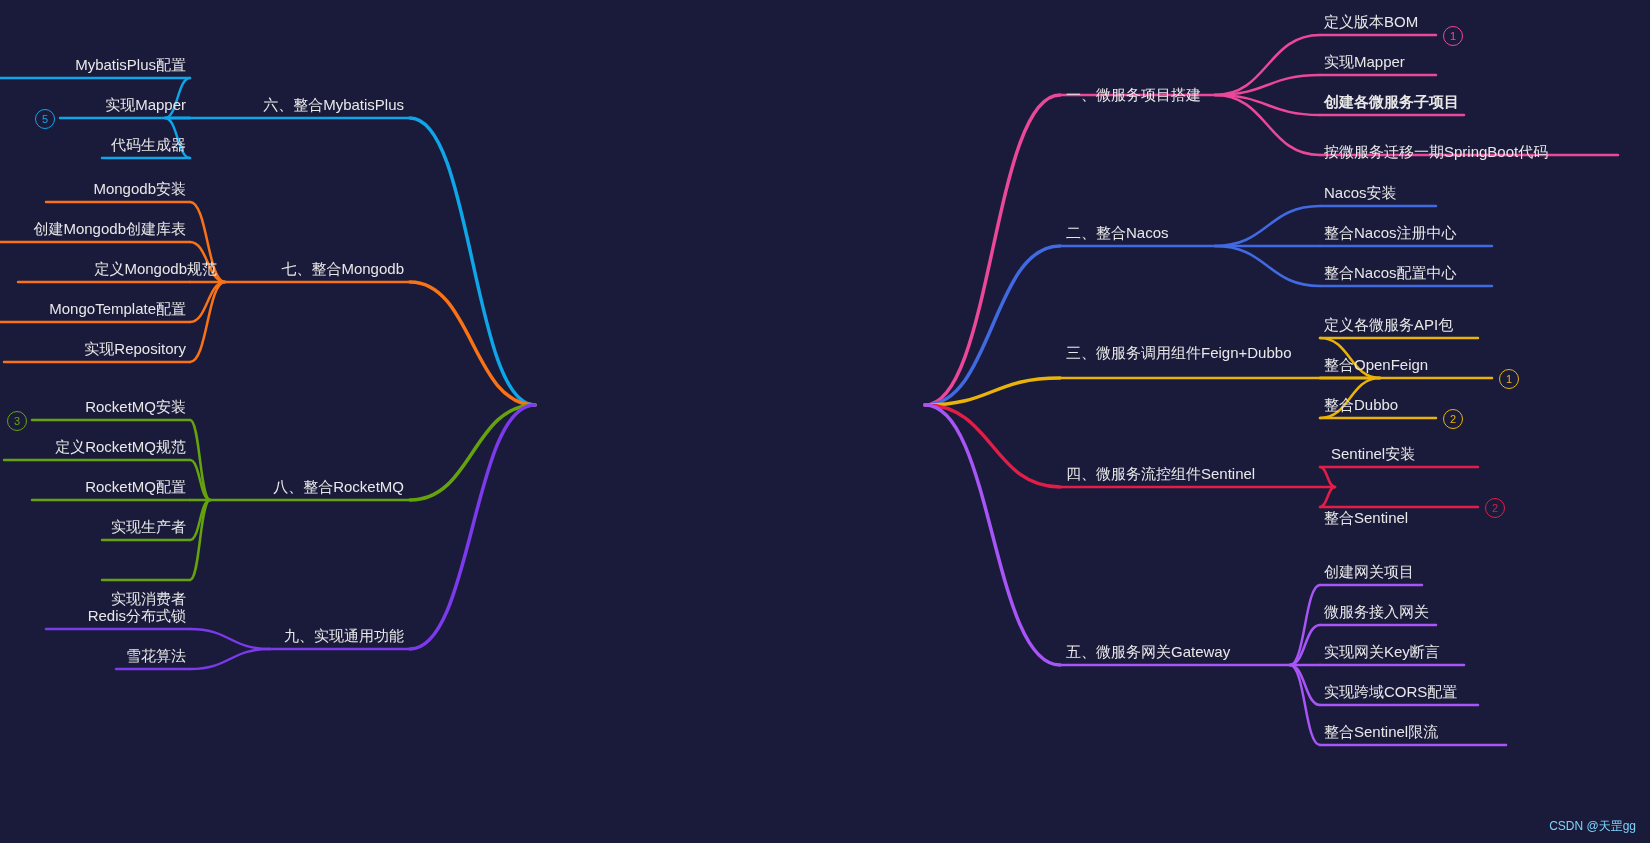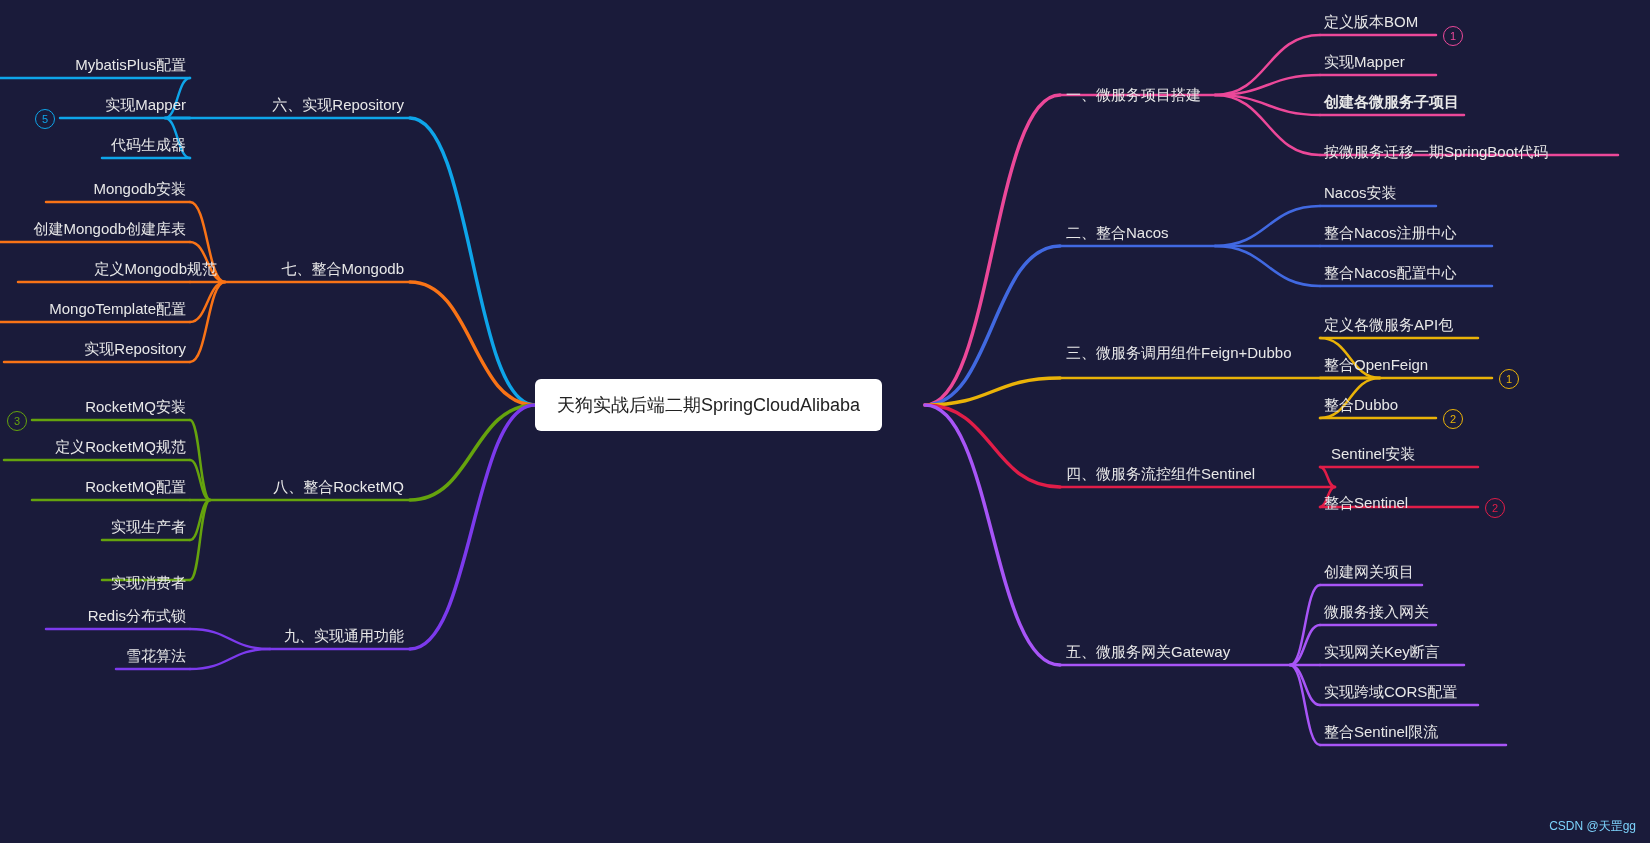--- a/index.html
+++ b/index.html
@@ -90,62 +90,61 @@
       <line x1="190" y1="540" x2="102" y2="540" stroke="#65a30d" stroke-width="2.5" stroke-linecap="round"></line>
       <path d="M 210 500 C 200 500 200 580 190 580" fill="none" stroke="#65a30d" stroke-width="2.5" stroke-linecap="round"></path>
       <line x1="190" y1="580" x2="102" y2="580" stroke="#65a30d" stroke-width="2.5" stroke-linecap="round"></line>
       <path d="M 535 405 C 472.5 405 472.5 649 410 649" fill="none" stroke="#7c3aed" stroke-width="3.5" stroke-linecap="round"></path>
       <line x1="410" y1="649" x2="270" y2="649" stroke="#7c3aed" stroke-width="2.5" stroke-linecap="round"></line>
       <path d="M 270 649 C 230 649 230 629 190 629" fill="none" stroke="#7c3aed" stroke-width="2.5" stroke-linecap="round"></path>
       <line x1="190" y1="629" x2="46" y2="629" stroke="#7c3aed" stroke-width="2.5" stroke-linecap="round"></line>
       <path d="M 270 649 C 230 649 230 669 190 669" fill="none" stroke="#7c3aed" stroke-width="2.5" stroke-linecap="round"></path>
       <line x1="190" y1="669" x2="116" y2="669" stroke="#7c3aed" stroke-width="2.5" stroke-linecap="round"></line>
     </svg>
-  <div class="center-node" id="center" style="left: 535px; top: 379px;">天狗实战后端二期SpringCloudAlibaba</div>
   <div class="watermark">CSDN @天罡gg</div>
 <div class="node" style="top: 86px; left: 1066px;">一、微服务项目搭建</div>
     <div class="node" style="top: 13px; left: 1324px;">定义版本BOM</div>
     <div class="badge" style="left: 1443px; top: 26px; border-color: rgb(236, 72, 153); color: rgb(236, 72, 153);">1</div>
     <div class="node" style="top: 53px; left: 1324px;">实现Mapper</div>
     <div class="node" style="top: 93px; left: 1324px; font-weight: bold;">创建各微服务子项目</div>
     <div class="node" style="top: 143px; left: 1324px;">按微服务迁移一期SpringBoot代码</div>
     <div class="node" style="top: 224px; left: 1066px;">二、整合Nacos</div>
     <div class="node" style="top: 184px; left: 1324px;">Nacos安装</div>
     <div class="node" style="top: 224px; left: 1324px;">整合Nacos注册中心</div>
     <div class="node" style="top: 264px; left: 1324px;">整合Nacos配置中心</div>
     <div class="node" style="top: 344px; left: 1066px;">三、微服务调用组件Feign+Dubbo</div>
     <div class="node" style="top: 316px; left: 1324px; text-align: right;">定义各微服务API包</div>
     <div class="node" style="top: 356px; left: 1324px;">整合OpenFeign</div>
     <div class="badge" style="left: 1499px; top: 369px; border-color: rgb(234, 179, 8); color: rgb(234, 179, 8);">1</div>
     <div class="node" style="top: 396px; left: 1324px;">整合Dubbo</div>
     <div class="badge" style="left: 1443px; top: 409px; border-color: rgb(234, 179, 8); color: rgb(234, 179, 8);">2</div>
     <div class="node" style="top: 465px; left: 1066px;">四、微服务流控组件Sentinel</div>
     <div class="node" style="top: 445px; left: 1331px;">Sentinel安装</div>
-    <div class="node" style="top: 494px; left: 1324px;">整合Sentinel</div>
+    <div class="node" style="top: 509px; left: 1324px;">整合Sentinel</div>
     <div class="badge" style="left: 1485px; top: 498px; border-color: rgb(225, 29, 72); color: rgb(225, 29, 72);">2</div>
     <div class="node" style="top: 643px; left: 1066px;">五、微服务网关Gateway</div>
     <div class="node" style="top: 563px; left: 1324px;">创建网关项目</div>
     <div class="node" style="top: 603px; left: 1324px;">微服务接入网关</div>
     <div class="node" style="top: 643px; left: 1324px;">实现网关Key断言</div>
     <div class="node" style="top: 683px; left: 1324px;">实现跨域CORS配置</div>
     <div class="node" style="top: 723px; left: 1324px;">整合Sentinel限流</div>
-    <div class="node" style="top: 96px; right: 1246px;">六、实现Repository</div>
+    <div class="node" style="top: 96px; right: 1246px;">六、整合MybatisPlus</div>
     <div class="node" style="top: 56px; right: 1464px;">MybatisPlus配置</div>
     <div class="node" style="top: 96px; right: 1464px;">实现Mapper</div>
     <div class="badge" style="left: 35px; top: 109px; border-color: rgb(14, 165, 233); color: rgb(14, 165, 233);">5</div>
     <div class="node" style="top: 136px; right: 1464px;">代码生成器</div>
     <div class="node" style="top: 260px; right: 1246px;">七、整合Mongodb</div>
     <div class="node" style="top: 180px; right: 1464px;">Mongodb安装</div>
     <div class="node" style="top: 220px; right: 1464px;">创建Mongodb创建库表</div>
     <div class="node" style="top: 260px; right: 1433px; text-align: center;">定义Mongodb规范</div>
     <div class="node" style="top: 300px; right: 1464px;">MongoTemplate配置</div>
     <div class="node" style="top: 340px; right: 1464px;">实现Repository</div>
     <div class="node" style="top: 478px; right: 1246px;">八、整合RocketMQ</div>
     <div class="node" style="top: 398px; right: 1464px;">RocketMQ安装</div>
     <div class="badge" style="left: 7px; top: 411px; border-color: rgb(101, 163, 13); color: rgb(101, 163, 13);">3</div>
     <div class="node" style="top: 438px; right: 1464px;">定义RocketMQ规范</div>
     <div class="node" style="top: 478px; right: 1464px;">RocketMQ配置</div>
     <div class="node" style="top: 518px; right: 1464px; font-family: Liberation Mono, monospace;">实现生产者</div>
-    <div class="node" style="top: 574px; right: 1464px; margin-left: 27px;">实现消费者</div>
+    <div class="node" style="top: 590px; right: 1464px; margin-left: 27px;">实现消费者</div>
     <div class="node" style="top: 627px; right: 1246px;">九、实现通用功能</div>
     <div class="node" style="top: 607px; right: 1464px;">Redis分布式锁</div>
     <div class="node" style="top: 647px; right: 1464px;">雪花算法</div>
   </div>
 
 </body></html>

